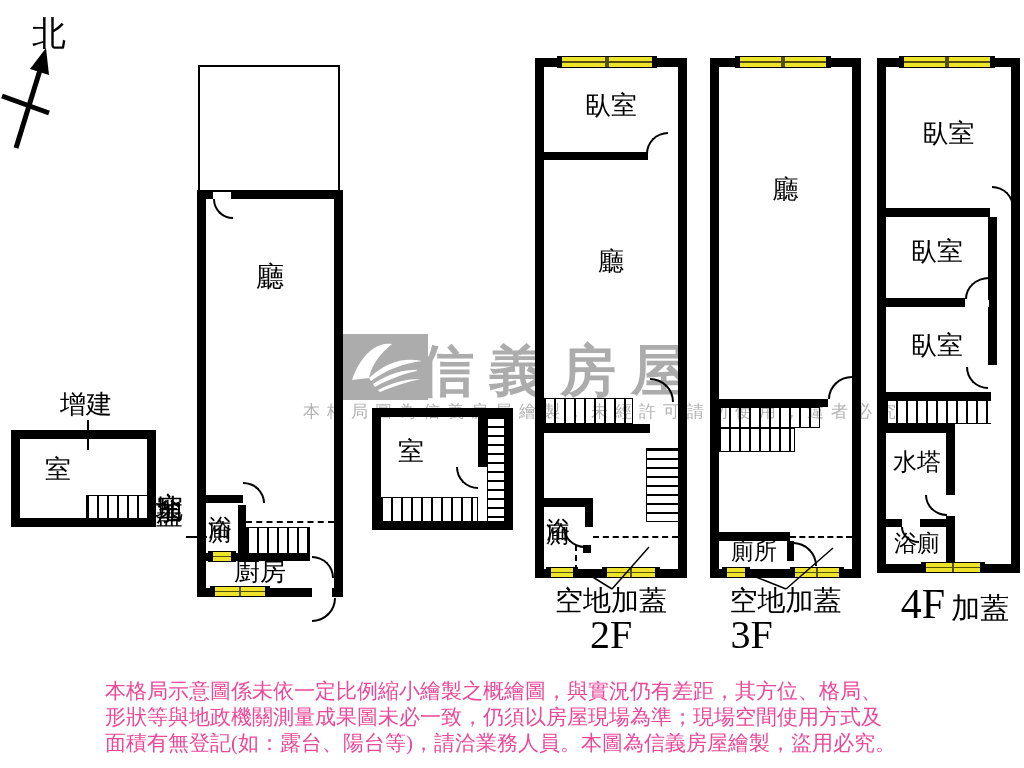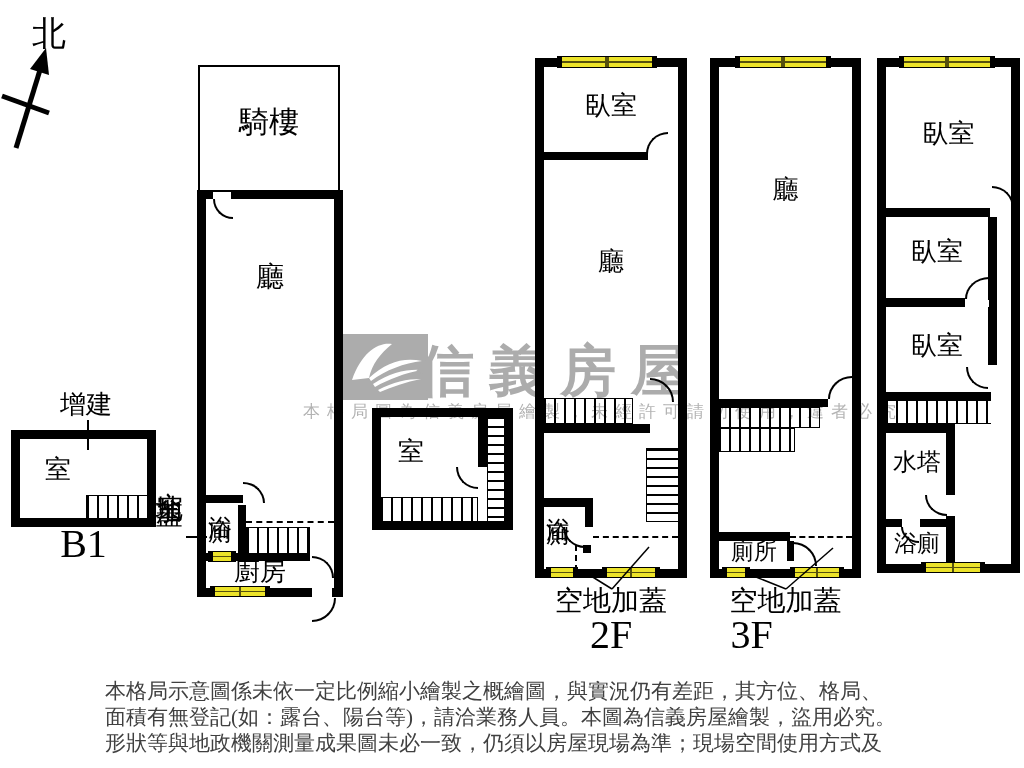--- a/index.html
+++ b/index.html
@@ -25,21 +25,21 @@
   .arc{position:absolute;box-sizing:border-box;background:transparent;border:0 solid #000;}
   .arc-tl{border-top:2px solid #000;border-left:2px solid #000;border-top-left-radius:100% 100%;}
   .arc-tr{border-top:2px solid #000;border-right:2px solid #000;border-top-right-radius:100% 100%;}
   .arc-bl{border-bottom:2px solid #000;border-left:2px solid #000;border-bottom-left-radius:100% 100%;}
   .arc-br{border-bottom:2px solid #000;border-right:2px solid #000;border-bottom-right-radius:100% 100%;}
   .plan{position:absolute;left:0;top:0;width:100%;height:100%;z-index:10;pointer-events:none;}
   #watermark{position:absolute;left:0;top:0;width:100%;height:100%;z-index:1;border-radius:26px;}
   #annot{position:absolute;left:0;top:0;z-index:40;pointer-events:none;}
   .brand{position:absolute;color:#acacac;font-weight:bold;}
   .notice{position:absolute;color:#b3b3b3;}
-  .disc{position:absolute;color:#404040;font-size:21px;line-height:26px;}
+  .disc{position:absolute;color:#ec4899;font-size:21px;line-height:26px;}
 </style>
 </head>
 <body>
 
 <div id="page">
 
   <div id="watermark">
     <div class="abs" style="left:342px;top:334px;width:86px;height:66px;background:#acacac;">
       <svg width="86" height="66" viewBox="0 0 86 66">
         <path d="M10 46 C 20 18, 36 8, 50 10 C 38 20, 30 30, 27 44 Z" fill="#fff"></path>
@@ -54,26 +54,24 @@
 
   <div class="plan">
     <div class="lbl" style="left:32px;top:16px;font-size:34px;">北</div>
   </div>
 
   <div class="plan">
     <div class="abs" style="left:11px;top:430px;width:145px;height:97px;box-sizing:border-box;border:9px solid #000;"></div>
     <div class="st-v" style="left:86px;top:495px;width:61px;height:23px;border-right:0;border-bottom:0;"></div>
     <div class="lbl" style="left:60px;top:391px;font-size:26px;text-align:center;">增建</div>
     <div class="lbl" style="left:45px;top:456px;font-size:26px;">室</div>
-    <div class="lbl ctr" style="left:11px;top:522px;width:145px;font-size:40px;">B1</div>
   </div>
 
   <div class="plan">
     <div class="thin" style="left:198px;top:65px;width:142px;height:127px;"></div>
-    <div class="lbl ctr" style="left:198px;top:106px;width:142px;font-size:30px;">騎樓</div>
     <div class="w" style="left:197px;top:190px;width:9px;height:407px;"></div>
     <div class="w" style="left:334px;top:190px;width:9px;height:407px;"></div>
     <div class="w" style="left:197px;top:190px;width:16px;height:9px;"></div>
     <div class="w" style="left:231px;top:190px;width:112px;height:9px;"></div>
     <div class="arc arc-bl" style="left:213px;top:199px;width:20px;height:20px;"></div>
     <div class="lbl ctr" style="left:197px;top:262px;width:146px;font-size:28px;">廳</div>
     <div class="w" style="left:205px;top:495px;width:38px;height:8px;"></div>
     <div class="arc arc-tr" style="left:243px;top:482px;width:22px;height:21px;"></div>
     <div class="w" style="left:238px;top:505px;width:8px;height:50px;"></div>
     <div class="lbl vtext" style="left:206px;top:496px;font-size:24px;">浴廁</div>
@@ -173,26 +171,30 @@
     <div class="w" style="left:886px;top:424px;width:67px;height:9px;"></div>
     <div class="w" style="left:946px;top:424px;width:9px;height:71px;"></div>
     <div class="lbl ctr" style="left:886px;top:450px;width:62px;font-size:24px;">水塔</div>
     <div class="arc arc-bl" style="left:925px;top:495px;width:22px;height:21px;"></div>
     <div class="w" style="left:946px;top:516px;width:9px;height:57px;"></div>
     <div class="w" style="left:886px;top:519px;width:16px;height:8px;"></div>
     <div class="w" style="left:920px;top:519px;width:27px;height:8px;"></div>
     <div class="arc arc-bl" style="left:901px;top:527px;width:18px;height:16px;"></div>
     <div class="lbl ctr" style="left:886px;top:532px;width:62px;font-size:23px;">浴廁</div>
     <div class="win" style="left:921px;top:562px;width:64px;height:11px;"></div>
+    <div class="abs" style="left:890px;top:582px;width:130px;display:flex;align-items:baseline;justify-content:center;gap:6px;">
+      <span class="lbl" style="position:static;font-size:42px;">4F</span>
+      <span class="lbl" style="position:static;font-size:29px;">加蓋</span>
+    </div>
   </div>
 
   <div class="disc" style="left:105px;top:678px;width:815px;">
     <div>本格局示意圖係未依一定比例縮小繪製之概繪圖，與實況仍有差距，其方位、格局、</div>
+    <div>形狀等與地政機關測量成果圖未必一致，仍須以房屋現場為準；現場空間使用方式及</div>
     <div>面積有無登記(如：露台、陽台等)，請洽業務人員。本圖為信義房屋繪製，盜用必究。</div>
-    <div>形狀等與地政機關測量成果圖未必一致，仍須以房屋現場為準；現場空間使用方式及</div>
   </div>
 
   <svg id="annot" width="1024" height="768" viewBox="0 0 1024 768">
     <g>
       <line x1="16" y1="148" x2="44" y2="57" stroke="#000" stroke-width="5"></line>
       <polygon points="46,48 49,75 30,69" fill="#000"></polygon>
       <line x1="2" y1="96" x2="49" y2="113" stroke="#000" stroke-width="5"></line>
     </g>
     <line x1="88" y1="420" x2="88" y2="450" stroke="#000" stroke-width="2"></line>
     <line x1="186" y1="537" x2="207" y2="537" stroke="#000" stroke-width="2"></line>

